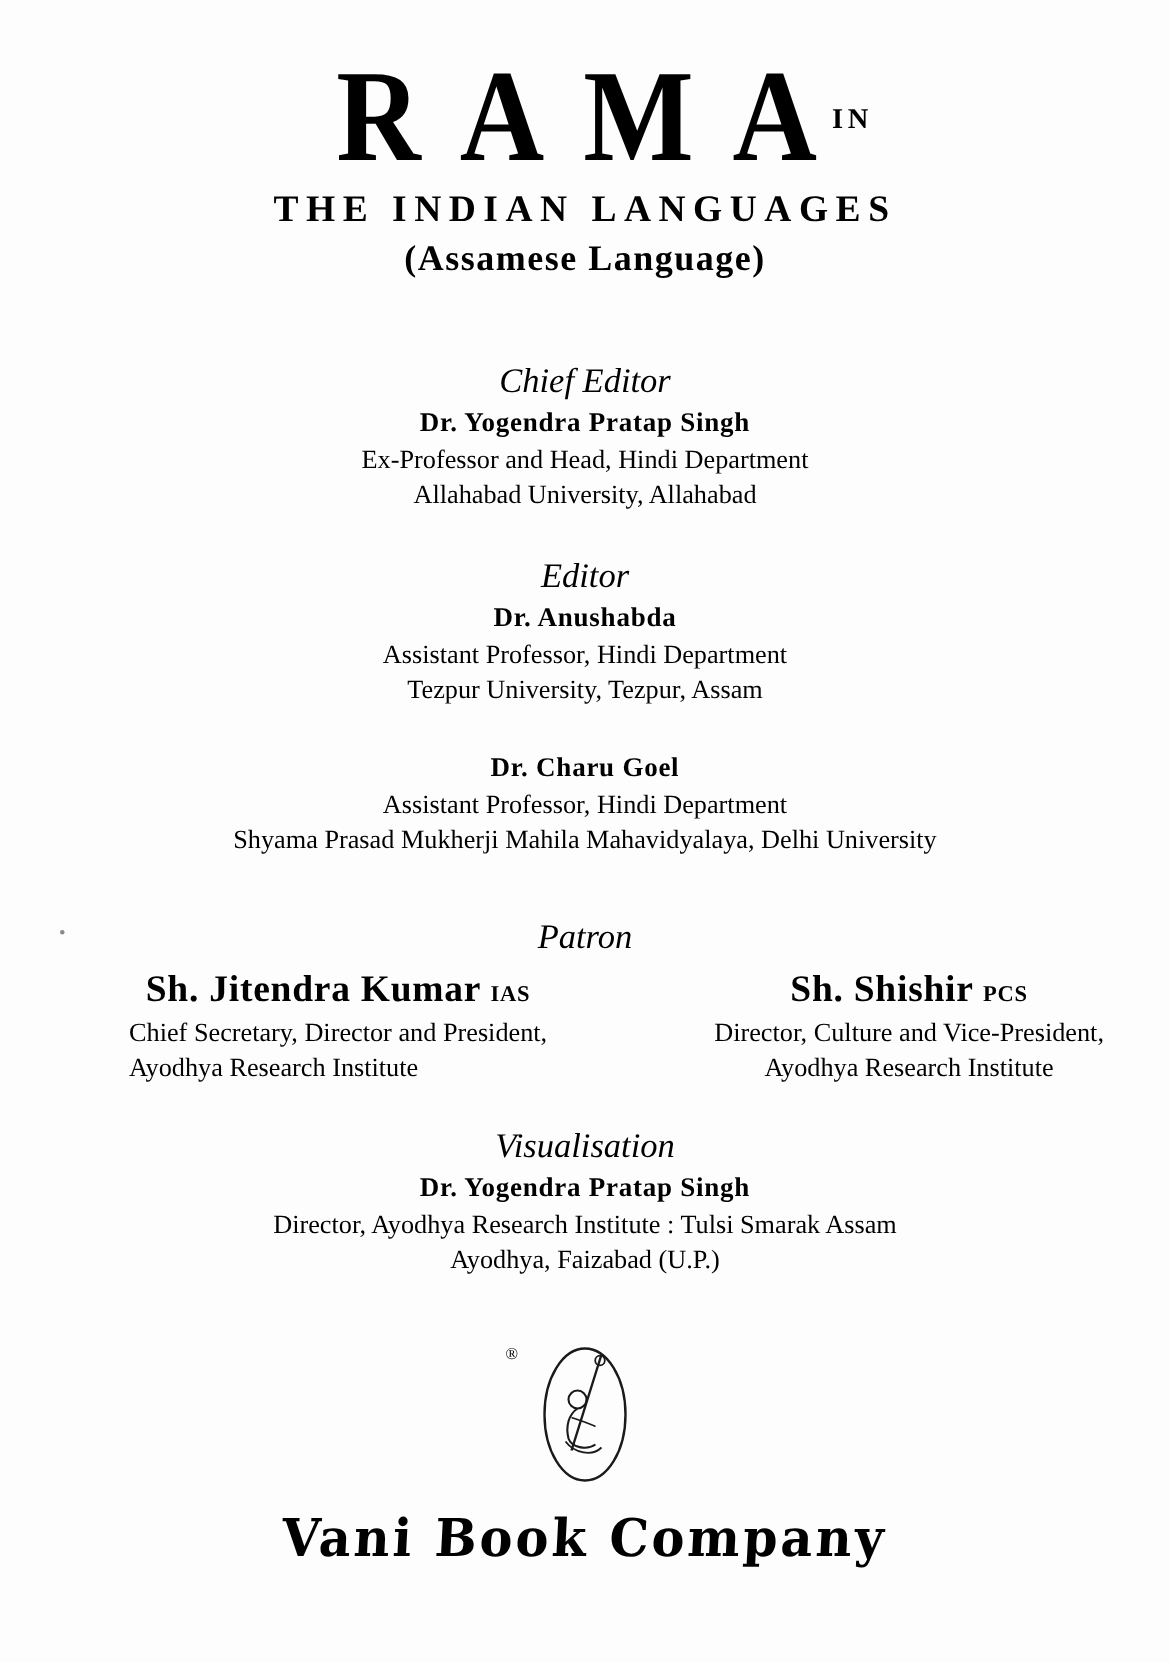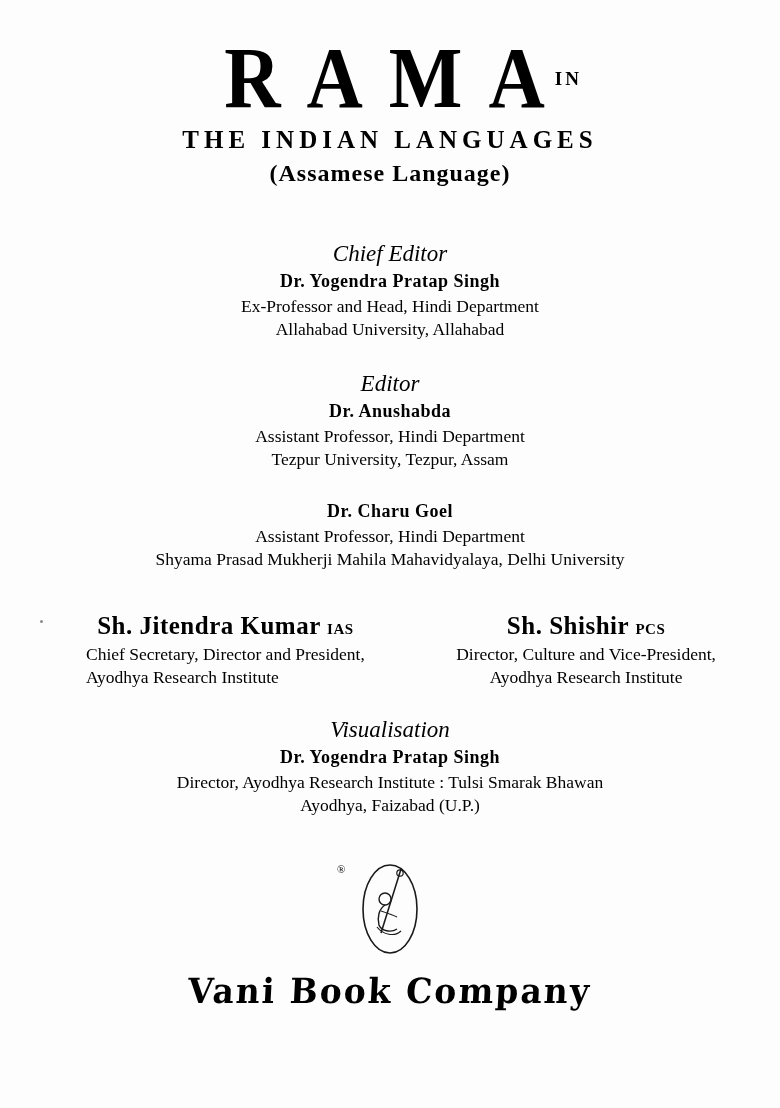--- a/index.html
+++ b/index.html
@@ -79,21 +79,21 @@
   .sec-chief   { margin-top: 54px; }
   .sec-editor  { margin-top: 30px; }
   .sec-coed    { margin-top: 30px; }
   .sec-patron  { margin-top: 40px; }
   .sec-visual  { margin-top: 28px; }
 
   
   .patron-row {
     display: flex;
     justify-content: space-between;
-    padding: 0 64px 0 86px;
+    padding: 0 44px 0 86px;
     margin-top: 8px;
   }
   .patron-col { max-width: 300px; }
   .patron-col .person-name { text-align: center; font-size: 25px; }
   .patron-left  { text-align: left; }
   .patron-right { text-align: right; }
   .patron-right .credit-line { text-align: center; }
   .patron-right .credit-line.first { text-align: right; }
 
   
@@ -157,20 +157,21 @@
     <div class="credit-line">Tezpur University, Tezpur, Assam</div>
   </div>
 
   <div class="credit sec-coed center">
     <div class="person-name">Dr. Charu Goel</div>
     <div class="credit-line">Assistant Professor, Hindi Department</div>
     <div class="credit-line">Shyama Prasad Mukherji Mahila Mahavidyalaya, Delhi University</div>
   </div>
 
   <div class="credit sec-patron">
+    <div class="role center">Patron</div>
     <div class="patron-row">
       <div class="patron-col patron-left">
         <div class="person-name">
           <span>Sh. Jitendra Kumar</span>
           <span class="suffix-small">IAS</span>
         </div>
         <div class="credit-line">Chief Secretary, Director and President,</div>
         <div class="credit-line">Ayodhya Research Institute</div>
       </div>
       <div class="patron-col patron-right">
@@ -180,21 +181,21 @@
         </div>
         <div class="credit-line first">Director, Culture and Vice-President,</div>
         <div class="credit-line">Ayodhya Research Institute</div>
       </div>
     </div>
   </div>
 
   <div class="credit sec-visual center">
     <div class="role">Visualisation</div>
     <div class="person-name">Dr. Yogendra Pratap Singh</div>
-    <div class="credit-line">Director, Ayodhya Research Institute : Tulsi Smarak Bhawan</div>
+    <div class="credit-line">Director, Ayodhya Research Institute : Tulsi Smarak Assam</div>
     <div class="credit-line">Ayodhya, Faizabad (U.P.)</div>
   </div>
 
   <div class="publisher-block center">
     <div class="logo-wrap">
       <span class="registered-mark">®</span>
       <svg width="78" height="96" viewBox="0 0 78 96" aria-hidden="true">
 
         <ellipse cx="39" cy="48" rx="27" ry="44" fill="none" stroke="#1a1a1a" stroke-width="1.6"></ellipse>
 

